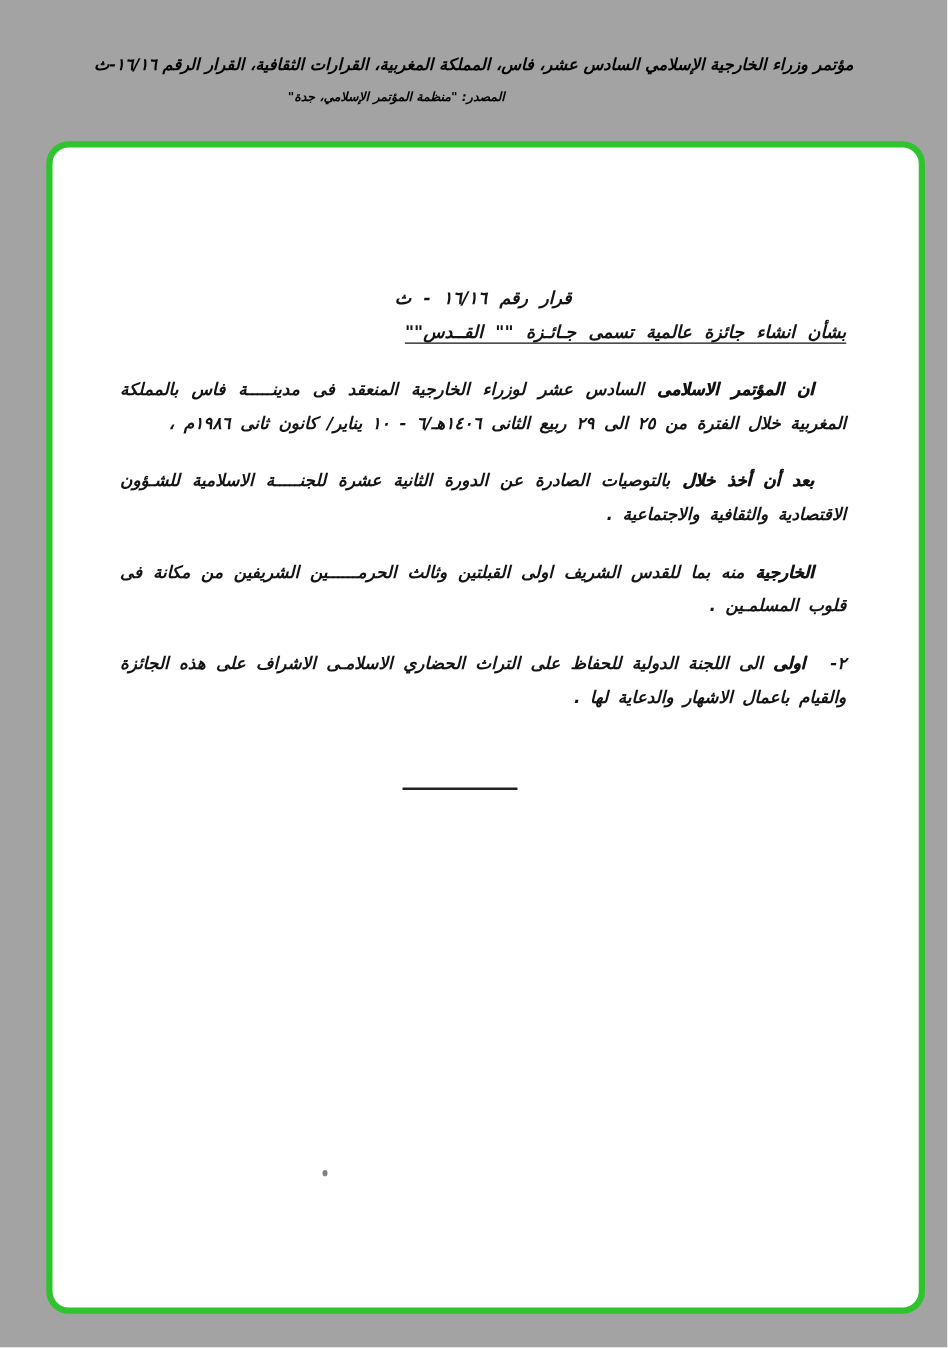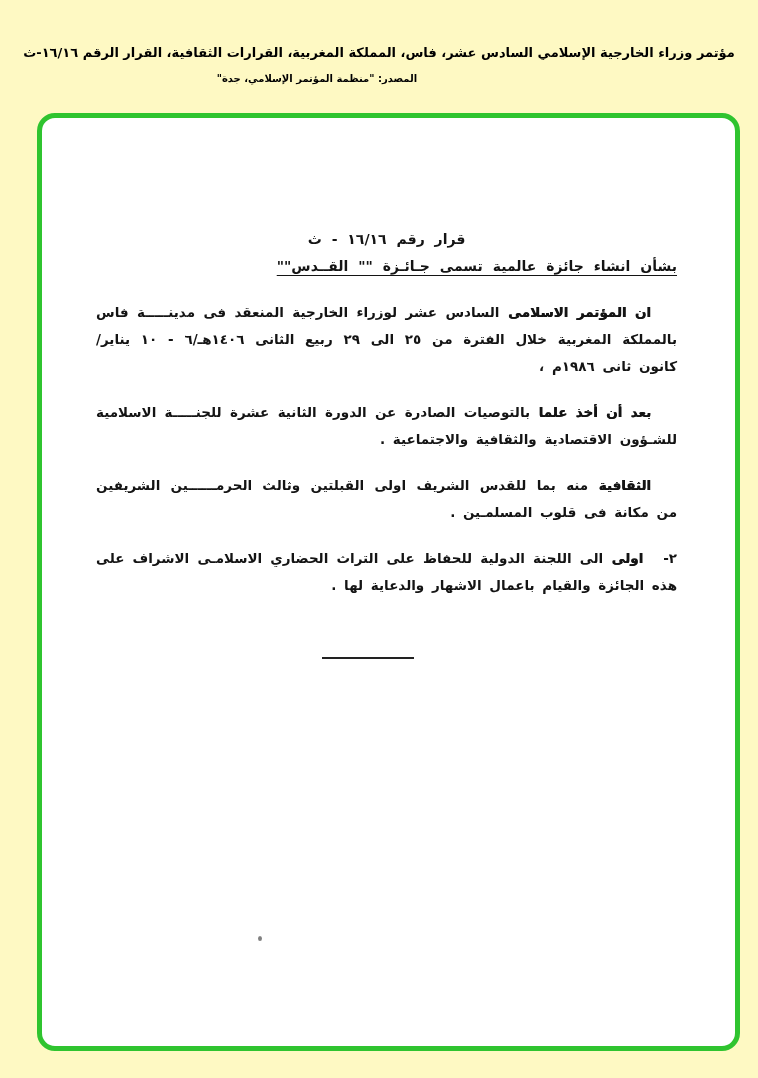--- a/index.html
+++ b/index.html
@@ -3,21 +3,21 @@
 <meta charset="utf-8">
 <style>
   * { margin: 0; padding: 0; box-sizing: border-box; }
   html, body { background: #ffffff; }
   body {
     width: 758px; height: 1078px;
     position: relative; overflow: hidden;
     font-family: "DejaVu Sans", sans-serif;
     color: #111;
   }
-  .page { position: absolute; inset: 0; background: #fef9c3; }
+  .page { position: absolute; inset: 0; background: #a3a3a3; font-style: italic; }
 
   .top-header {
     direction: rtl;
     text-align: center;
     padding-top: 44px;
     font-size: 13px;
     font-weight: bold;
     color: #000;
     line-height: 18px;
   }
@@ -104,23 +104,23 @@
     <div class="doc">
 
       <div class="doc-title">قرار رقم ١٦/١٦ - ث</div>
 
       <div class="doc-subtitle">بشأن انشاء جائزة عالمية تسمى جـائـزة "" القــدس""</div>
 
       <div class="doc-body">
 
         <p><span class="lead">ان المؤتمر الاسلامى</span><span> السادس عشر لوزراء الخارجية المنعقد فى مدينـــــة فاس بالمملكة المغربية خلال الفترة من ٢٥ الى ٢٩ ربيع الثانى ١٤٠٦هـ/٦ - ١٠ يناير/ كانون ثانى ١٩٨٦م ،</span></p>
 
-        <p><span class="lead">بعد أن أخذ علما</span><span> بالتوصيات الصادرة عن الدورة الثانية عشرة للجنـــــة الاسلامية للشـؤون الاقتصادية والثقافية والاجتماعية .</span></p>
+        <p><span class="lead">بعد أن أخذ خلال</span><span> بالتوصيات الصادرة عن الدورة الثانية عشرة للجنـــــة الاسلامية للشـؤون الاقتصادية والثقافية والاجتماعية .</span></p>
 
-        <p><span class="lead">الثقافية</span><span> منه بما للقدس الشريف اولى القبلتين وثالث الحرمــــــين الشريفين من مكانة فى قلوب المسلمـين .</span></p>
+        <p><span class="lead">الخارجية</span><span> منه بما للقدس الشريف اولى القبلتين وثالث الحرمــــــين الشريفين من مكانة فى قلوب المسلمـين .</span></p>
 
 
         <p class="item"><span class="num">٢-</span><span class="lead">اولى</span><span> الى اللجنة الدولية للحفاظ على التراث الحضاري الاسلامـى الاشراف على هذه الجائزة والقيام باعمال الاشهار والدعاية لها .</span></p>
 
         <div class="sig-line"></div>
 
       </div>
 
       <div class="speck"></div>
 

